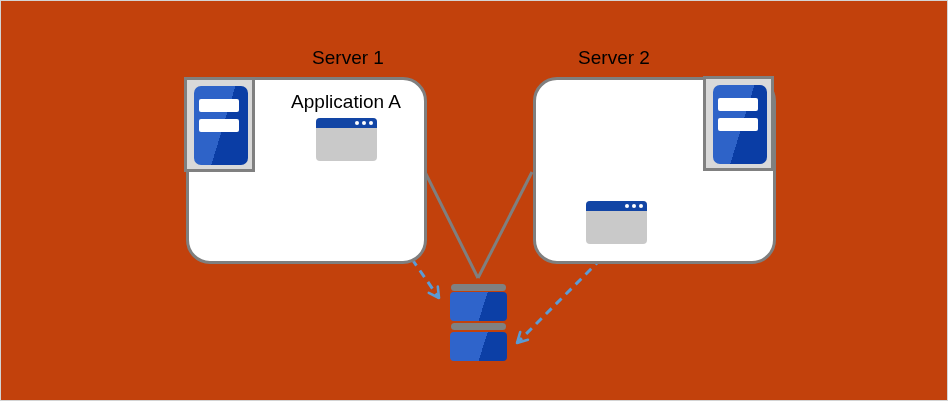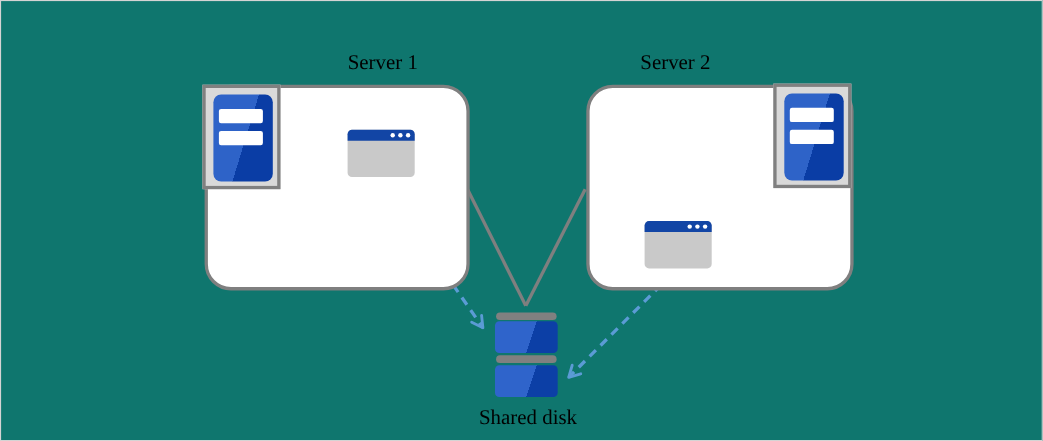--- a/index.html
+++ b/index.html
@@ -1,21 +1,21 @@
 <!DOCTYPE html>
 <html><head>
 <meta charset="utf-8">
 <style>
   html,body { margin:0; padding:0; background:#fff; }
   .canvas {
     position:relative;
     width:946px; height:399px;
     border:1px solid #d4d4d4;
-    background:#0f766e;
-    font-family:Liberation Serif, serif;
+    background:#c2410c;
+    font-family:Liberation Sans, sans-serif;
     overflow:hidden;
   }
   .lines-layer { position:absolute; left:0; top:0; width:946px; height:399px; pointer-events:none; }
 
   .label {
     position:absolute;
     transform:translateX(-50%);
     font-size:19px;
     color:#000;
     white-space:nowrap;
@@ -107,20 +107,21 @@
   </svg>
 
   <div class="label" style="left:347px; top:46px;">Server 1</div>
   <div class="group-box" id="server1-box"></div>
   <div class="server-icon" id="server1-icon">
     <div class="tower">
       <div class="slot s1"></div>
       <div class="slot s2"></div>
     </div>
   </div>
+  <div class="label" style="left:345px; top:90px;">Application A</div>
   <div class="app-window" id="appA-icon">
     <div class="titlebar">
       <span class="dot d1"></span>
       <span class="dot d2"></span>
       <span class="dot d3"></span>
     </div>
   </div>
 
   <div class="label" style="left:613px; top:46px;">Server 2</div>
   <div class="group-box" id="server2-box"></div>
@@ -135,15 +136,14 @@
       <span class="dot d1"></span>
       <span class="dot d2"></span>
       <span class="dot d3"></span>
     </div>
   </div>
 
   <div class="disk-bar" id="disk-bar-1"></div>
   <div class="disk-body" id="disk-body-1"></div>
   <div class="disk-bar" id="disk-bar-2"></div>
   <div class="disk-body" id="disk-body-2"></div>
-  <div class="label" style="left:479px; top:368px;">Shared disk</div>
 
 </div>
 
 </body></html>

